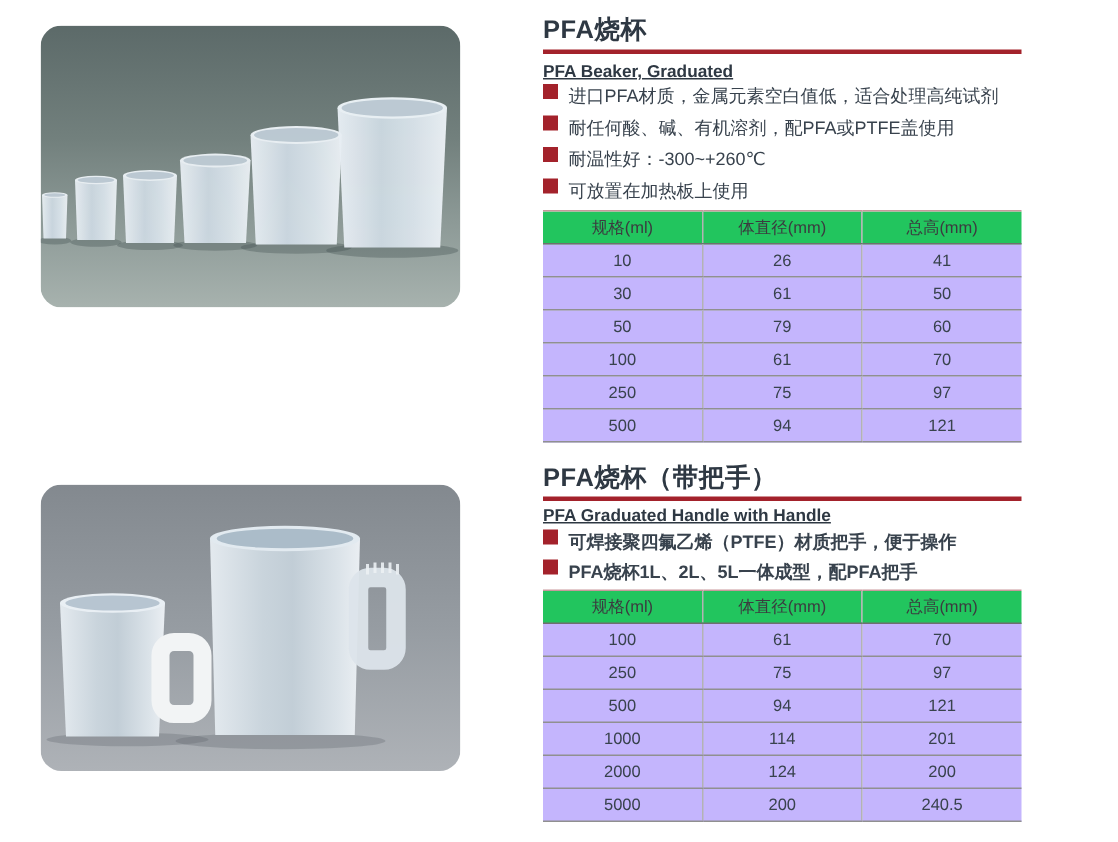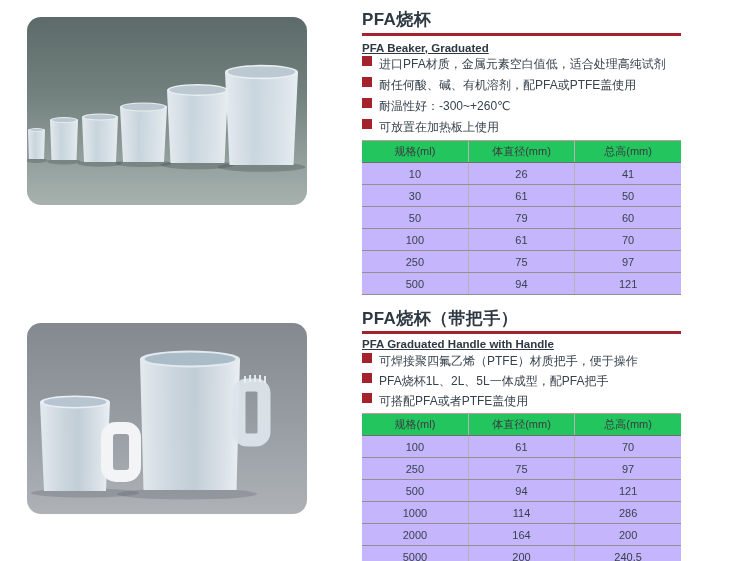--- a/index.html
+++ b/index.html
@@ -21,21 +21,21 @@
   .sec-2 .sec-title{margin-top:14px;}
   .rule{height:3px;margin-top:3px;background:#A3222B;}
   .sec-2 .rule{margin-top:2px;}
   .sec-subtitle{
     margin:6px 0 0 0;font-size:11.5px;line-height:12px;font-weight:700;color:#2E3843;text-decoration:underline;
   }
   .sec-2 .sec-subtitle{margin-top:4px;}
   .bullets{list-style:none;margin:2px 0 0 0;padding:0;}
   .sec-2 .bullets{margin-top:3px;}
   .bullets li{display:flex;align-items:flex-start;height:21px;font-size:12px;color:#38424D;}
-  .sec-2 .bullets li{height:20px;}
+  .sec-2 .bullets li{height:20px;font-weight:bold;}
   .sq{flex:0 0 auto;width:10px;height:10px;background:#A3222B;margin-right:7px;}
   
   table.spec{width:319px;border-collapse:collapse;table-layout:fixed;margin-top:0;}
   table.spec th{
     background:#22c55e;height:19px;font-size:11px;font-weight:400;color:#3B3B3F;
     border-top:1px solid #C9989C;border-bottom:1.5px solid #6F6F6F;text-align:center;
   }
   table.spec td{
     height:19px;font-size:11px;color:#38424D;text-align:center;
     border-bottom:1px solid #909090;background:#c4b5fd;
@@ -220,24 +220,20 @@
       <h2 class="sec-subtitle">PFA Graduated  Handle with Handle</h2>
       <ul class="bullets">
         <li>
             <span class="sq"></span>
             <span>可焊接聚四氟乙烯（PTFE）材质把手，便于操作</span>
           </li>
         <li>
             <span class="sq"></span>
             <span>PFA烧杯1L、2L、5L一体成型，配PFA把手</span>
           </li>
-        <li>
-            <span class="sq"></span>
-            <span>可搭配PFA或者PTFE盖使用</span>
-          </li>
       </ul>
       <table class="spec">
         <thead>
           <tr>
             <th>规格(ml)</th>
             <th>体直径(mm)</th>
             <th>总高(mm)</th>
           </tr>
         </thead>
         <tbody>
@@ -252,25 +248,25 @@
               <td>97</td>
             </tr>
           <tr>
               <td>500</td>
               <td>94</td>
               <td>121</td>
             </tr>
           <tr>
               <td>1000</td>
               <td>114</td>
-              <td>286</td>
+              <td>201</td>
             </tr>
           <tr>
               <td>2000</td>
-              <td>164</td>
+              <td>124</td>
               <td>200</td>
             </tr>
           <tr>
               <td>5000</td>
               <td>200</td>
               <td>240.5</td>
             </tr>
         </tbody>
       </table>
     </section>

